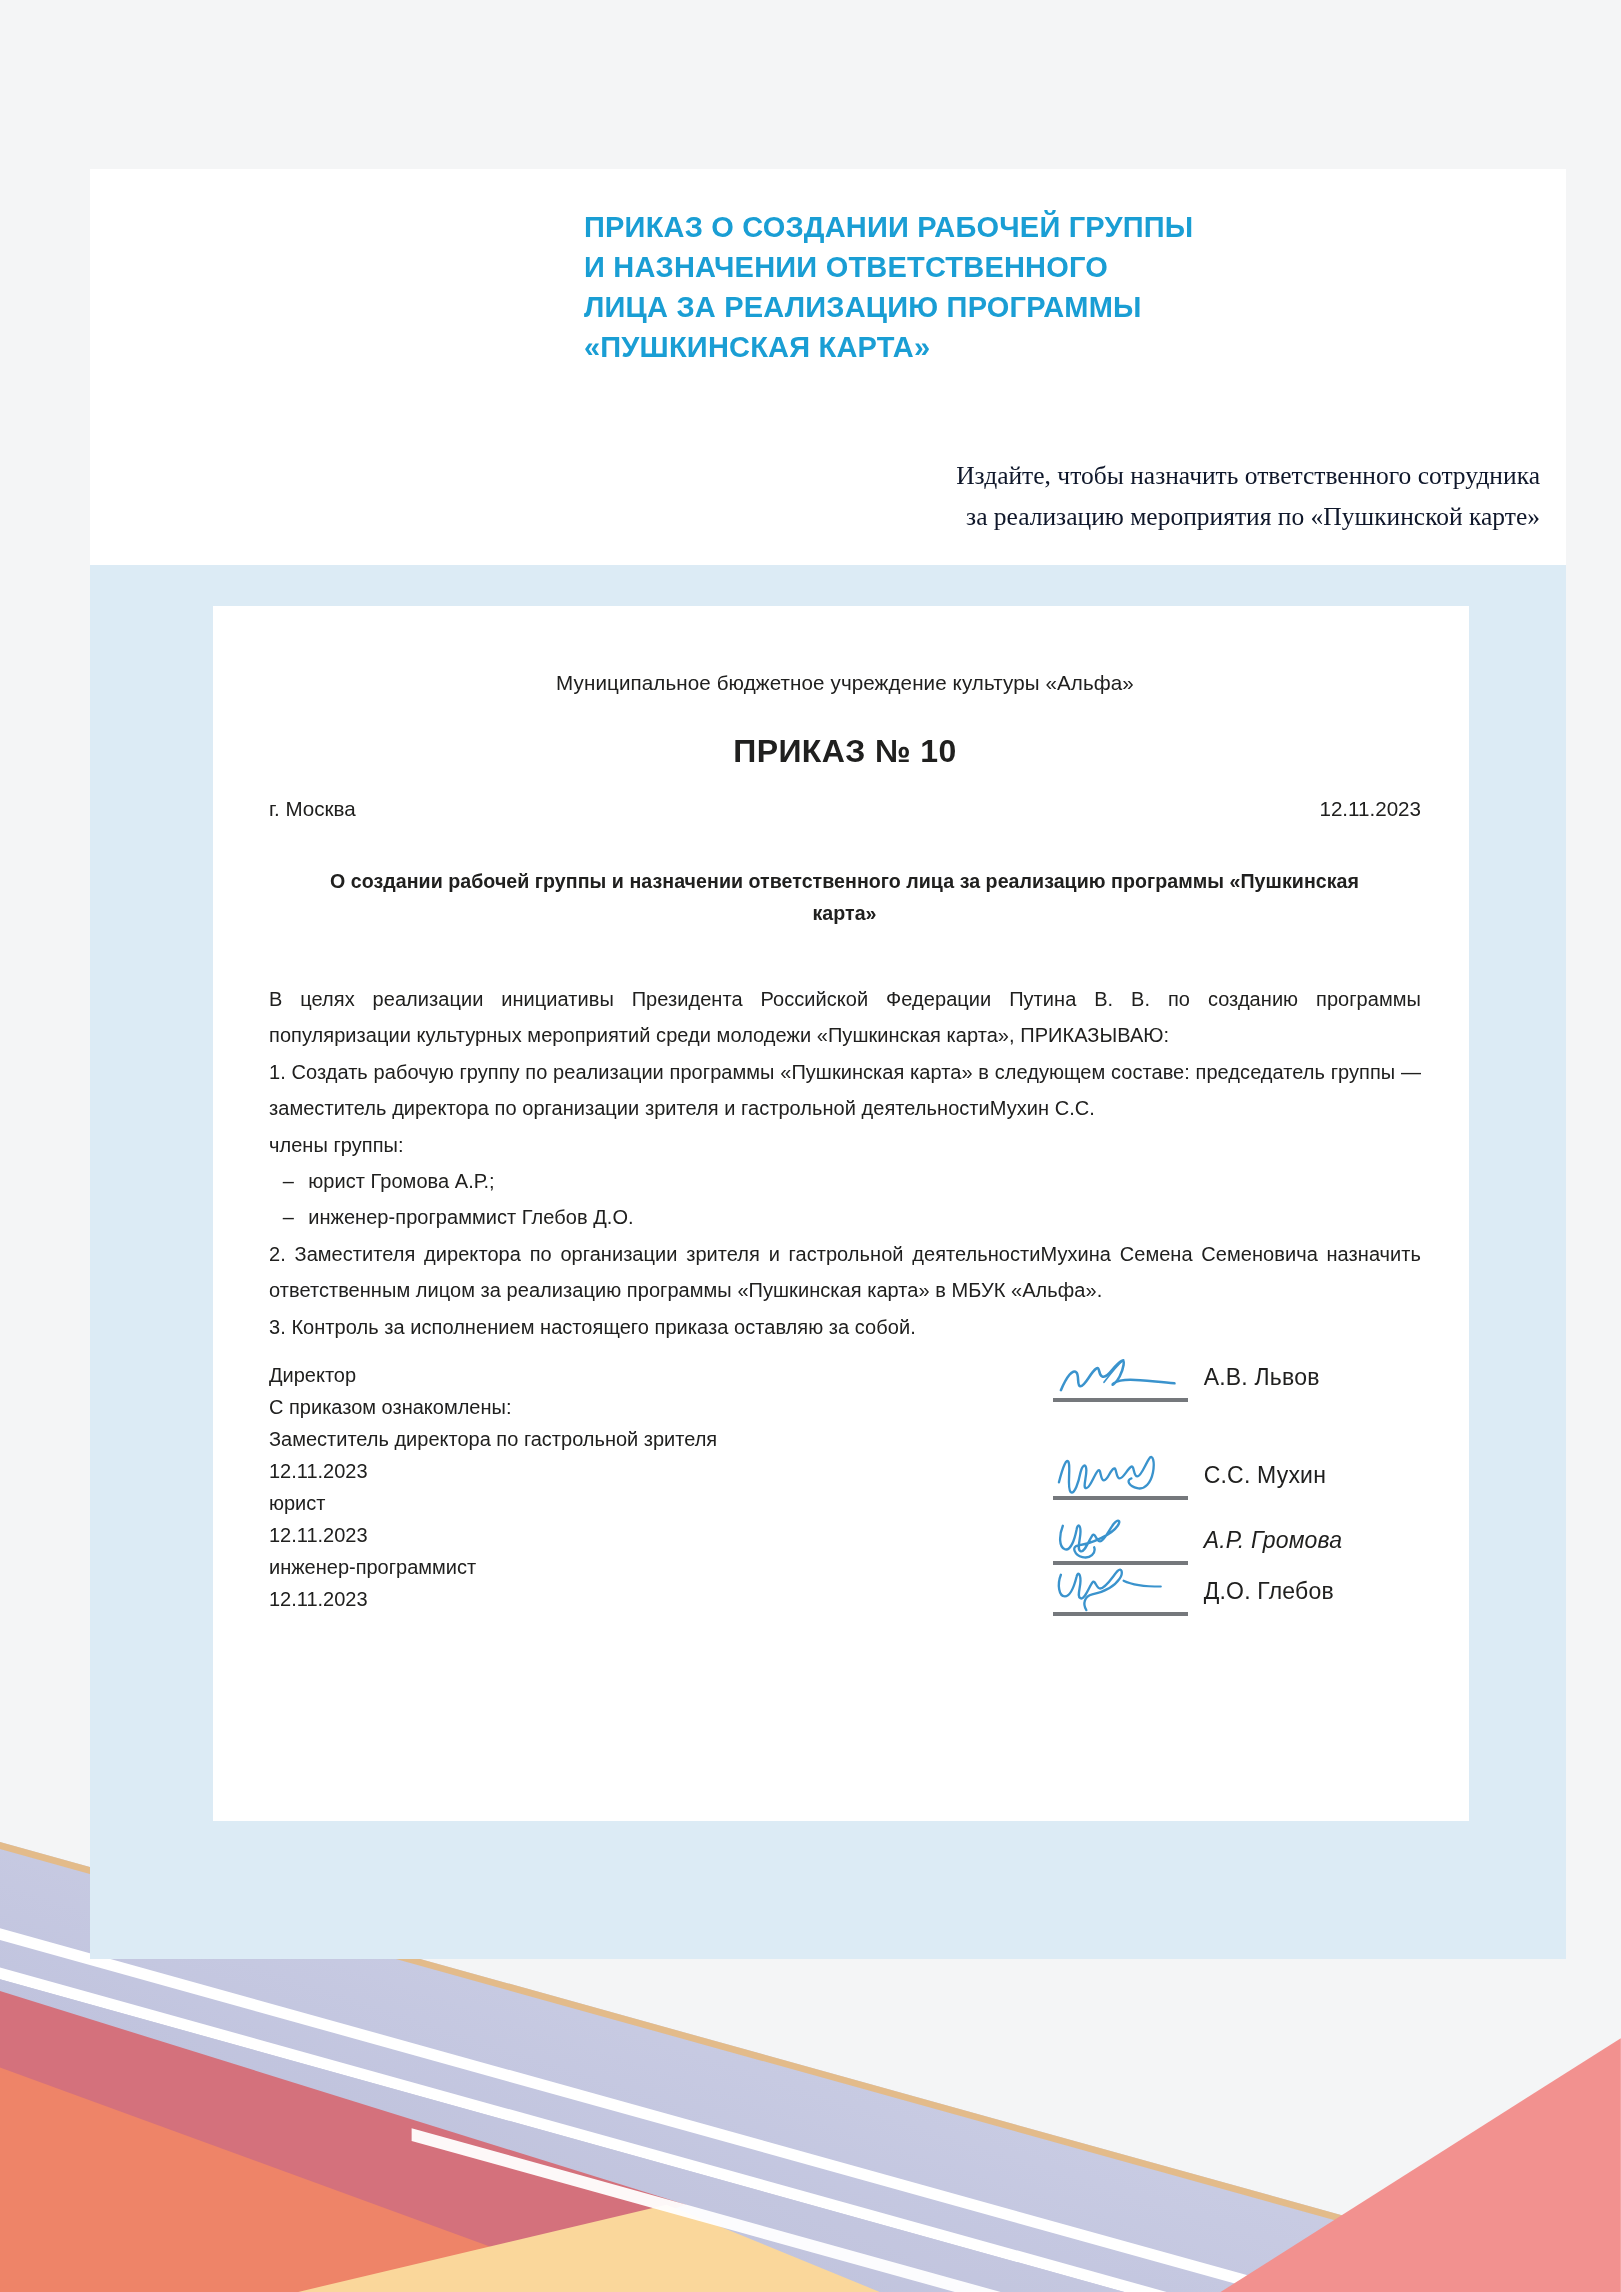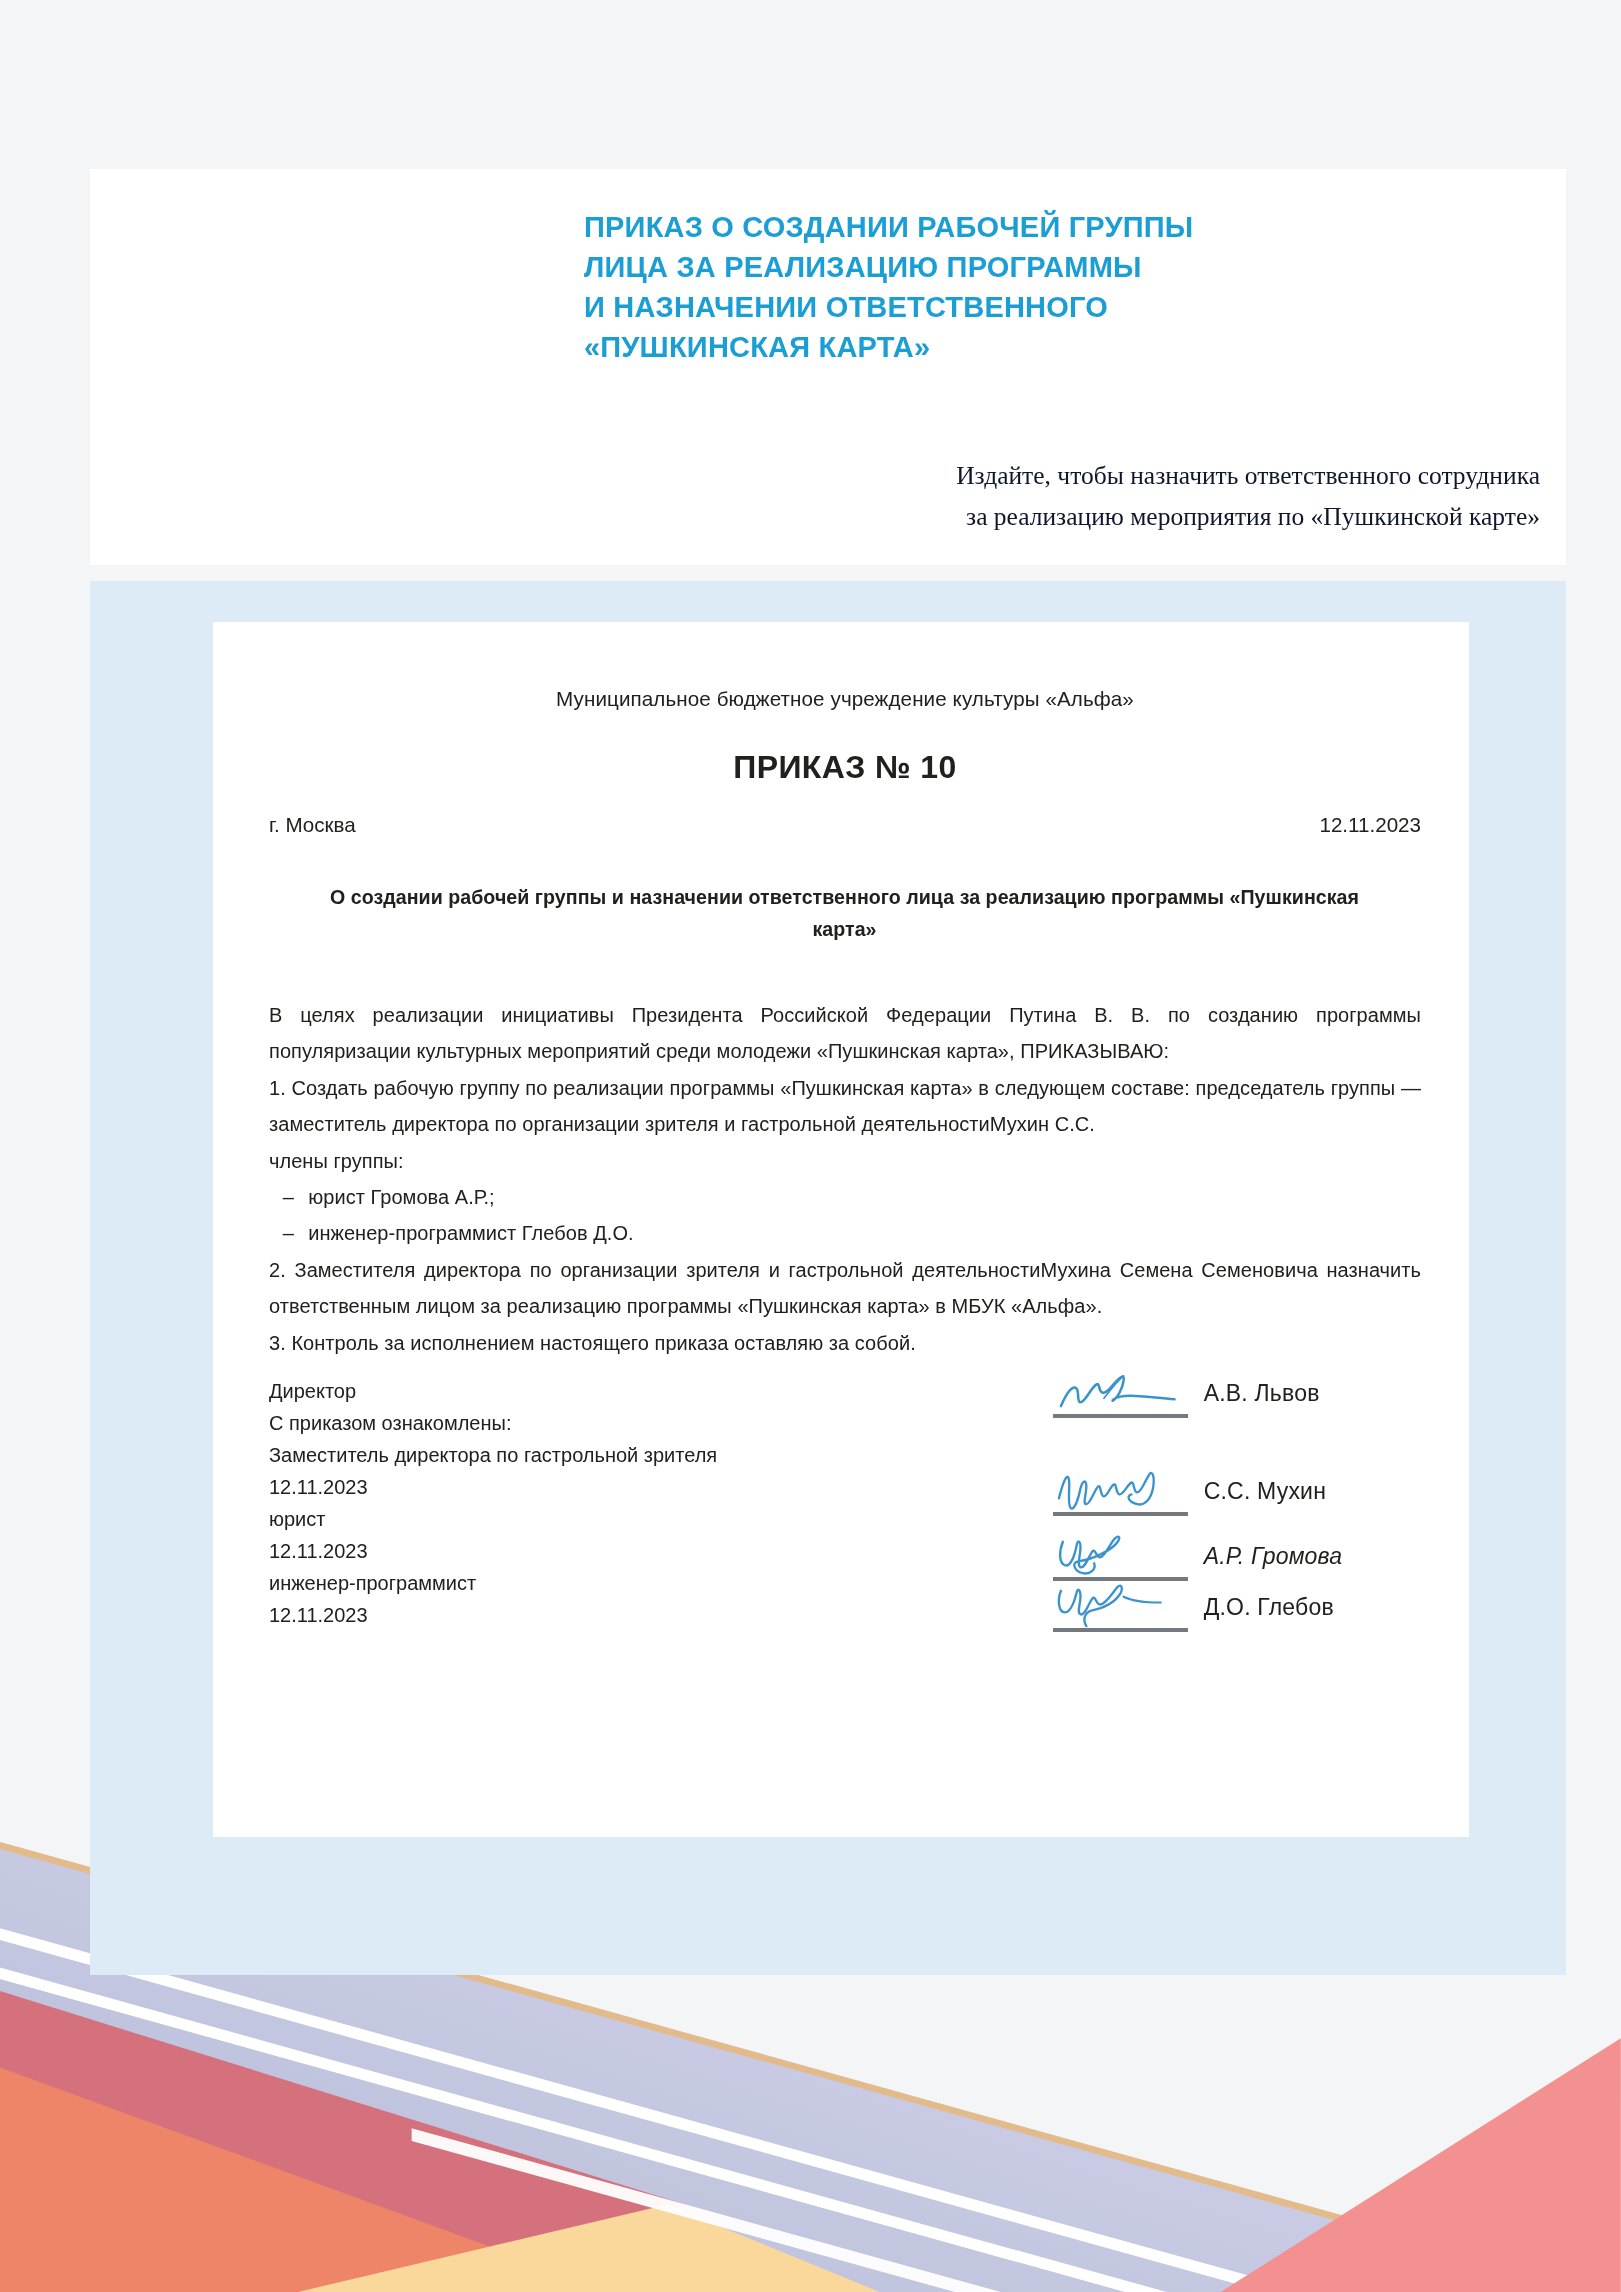--- a/index.html
+++ b/index.html
@@ -87,21 +87,20 @@
   .doc-subtitle .sline { display: block; }
 
   
   .blue-band {
     position: absolute;
     left: 90px;
     top: 565px;
     width: 1476px;
     height: 1394px;
     background: #dcebf5;
-    margin-top: 16px;
   }
 
   
   .doc-sheet {
     position: absolute;
     left: 123px;
     top: 41px;
     width: 1256px;
     height: 1215px;
     background: #ffffff;
@@ -278,22 +277,22 @@
   <div class="deco-br">
     <svg width="412" height="294" viewBox="0 0 420 300">
       <polygon points="420,40 420,300 10,300" fill="#f2918f"></polygon>
     </svg>
   </div>
 
   <div class="top-card">
 
     <div class="doc-title">
       <span class="tline">ПРИКАЗ О СОЗДАНИИ РАБОЧЕЙ ГРУППЫ</span>
+      <span class="tline">И НАЗНАЧЕНИИ ОТВЕТСТВЕННОГО</span>
       <span class="tline">ЛИЦА ЗА РЕАЛИЗАЦИЮ ПРОГРАММЫ</span>
-      <span class="tline">И НАЗНАЧЕНИИ ОТВЕТСТВЕННОГО</span>
       <span class="tline">«ПУШКИНСКАЯ КАРТА»</span>
     </div>
 
     <div class="doc-subtitle">
       <span class="sline">Издайте, чтобы назначить ответственного сотрудника</span>
       <span class="sline">за реализацию мероприятия по «Пушкинской карте»</span>
     </div>
 
   </div>
 

